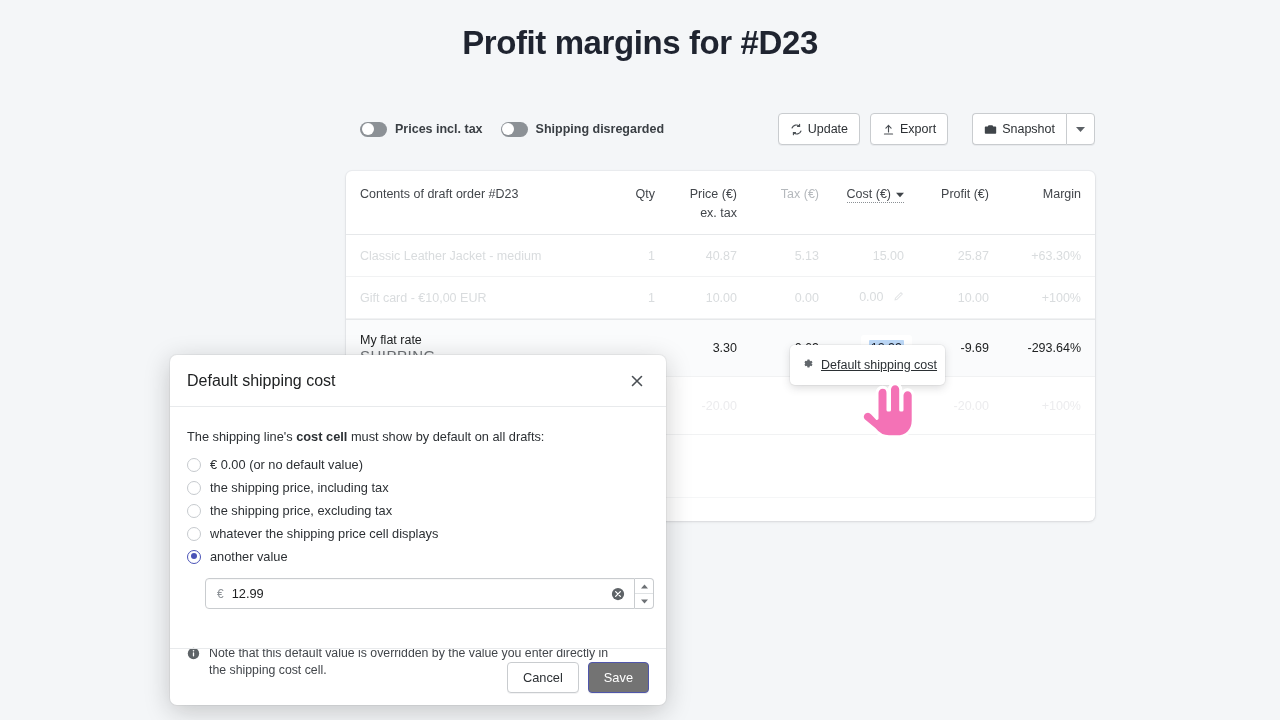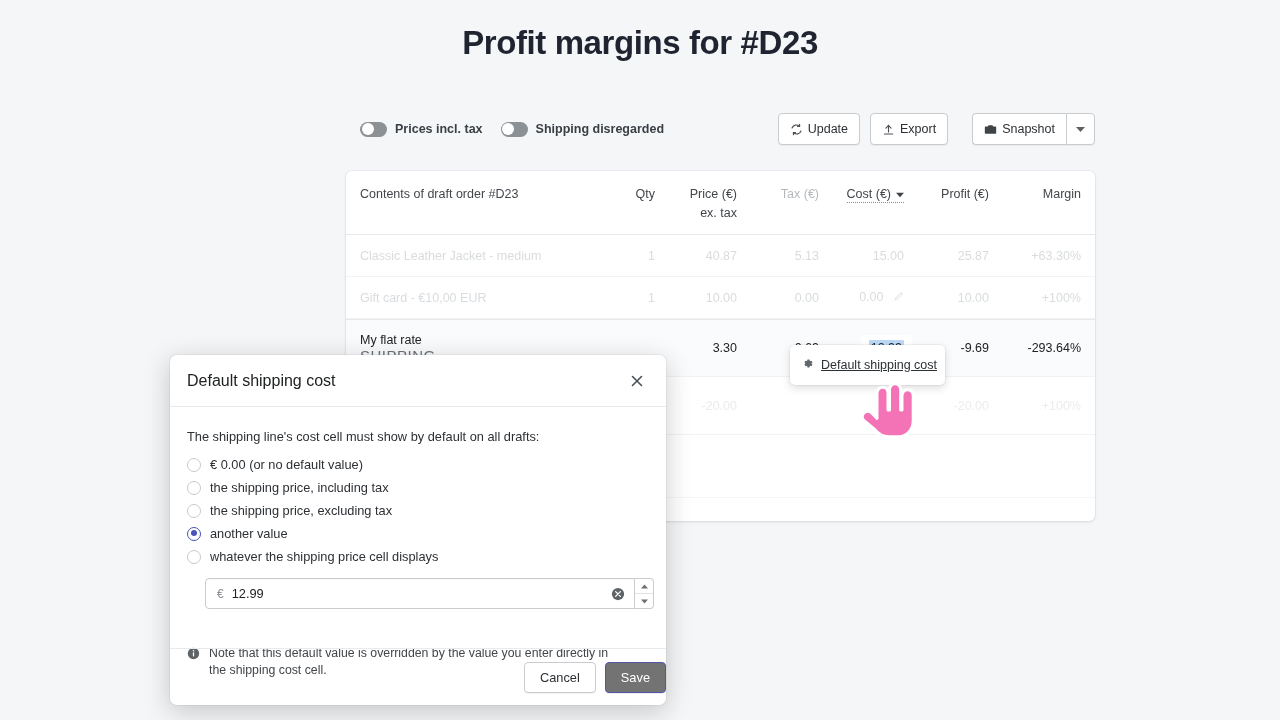--- a/index.html
+++ b/index.html
@@ -197,21 +197,21 @@
     height: 52px;
     border-bottom: 1px solid #e8eaec;
     display: flex; align-items: center; justify-content: space-between;
     padding: 0 17px;
   }
   .dlg-title { font-size: 16px; color: #202223; }
   .dlg-close { cursor: pointer; padding: 4px; display:flex; }
 
   .dlg-body { padding: 22px 17px 0 17px; }
   .dlg-lead { font-size: 12.8px; color: #2c3034; margin-bottom: 9px; }
-  .dlg-lead b { font-weight: normal; }
+  .dlg-lead b { font-weight: bold; }
 
   .radio-row {
     display: flex; align-items: center;
     gap: 9px;
     height: 23px;
     cursor: pointer;
   }
   .radio {
     width: 14px; height: 14px; border-radius: 50%;
     border: 1.5px solid #c6cace;
@@ -272,20 +272,21 @@
   .note-icon { flex: none; margin-top: 1px; }
   .note-text { font-size: 12.3px; color: #42464b; line-height: 1.35; }
 
   .dlg-foot {
     position: absolute;
     left: 0; right: 0; bottom: 0;
     height: 57px;
     border-top: 1px solid #e8eaec;
     display: flex; align-items: center; justify-content: flex-end;
     gap: 9px;
+    padding-right: 17px;
   }
   .btn {
     height: 31px;
     border-radius: 4px;
     font-size: 12.8px;
     padding: 0 15px;
     cursor: pointer;
     display: flex; align-items: center; justify-content: center;
   }
   .btn-cancel {
@@ -494,26 +495,26 @@
     </div>
     <div class="radio-row">
       <span class="radio"></span>
       <span class="radio-label">the shipping price, including tax</span>
     </div>
     <div class="radio-row">
       <span class="radio"></span>
       <span class="radio-label">the shipping price, excluding tax</span>
     </div>
     <div class="radio-row">
+      <span class="radio"></span>
+      <span class="radio-label">whatever the shipping price cell displays</span>
+    </div>
+    <div class="radio-row">
       <span class="radio checked"></span>
       <span class="radio-label">another value</span>
-    </div>
-    <div class="radio-row">
-      <span class="radio"></span>
-      <span class="radio-label">whatever the shipping price cell displays</span>
     </div>
 
     <div class="value-field">
       <div class="vf-box">
         <span class="vf-cur">€</span>
         <span class="vf-val">12.99</span>
         <span class="vf-clear">
           <svg width="14" height="14" viewBox="0 0 16 16">
             <circle cx="8" cy="8" r="7" fill="#5e6367"></circle>
             <path d="M5.3 5.3 10.7 10.7M10.7 5.3 5.3 10.7" stroke="#ffffff" stroke-width="1.5" stroke-linecap="round"></path>

